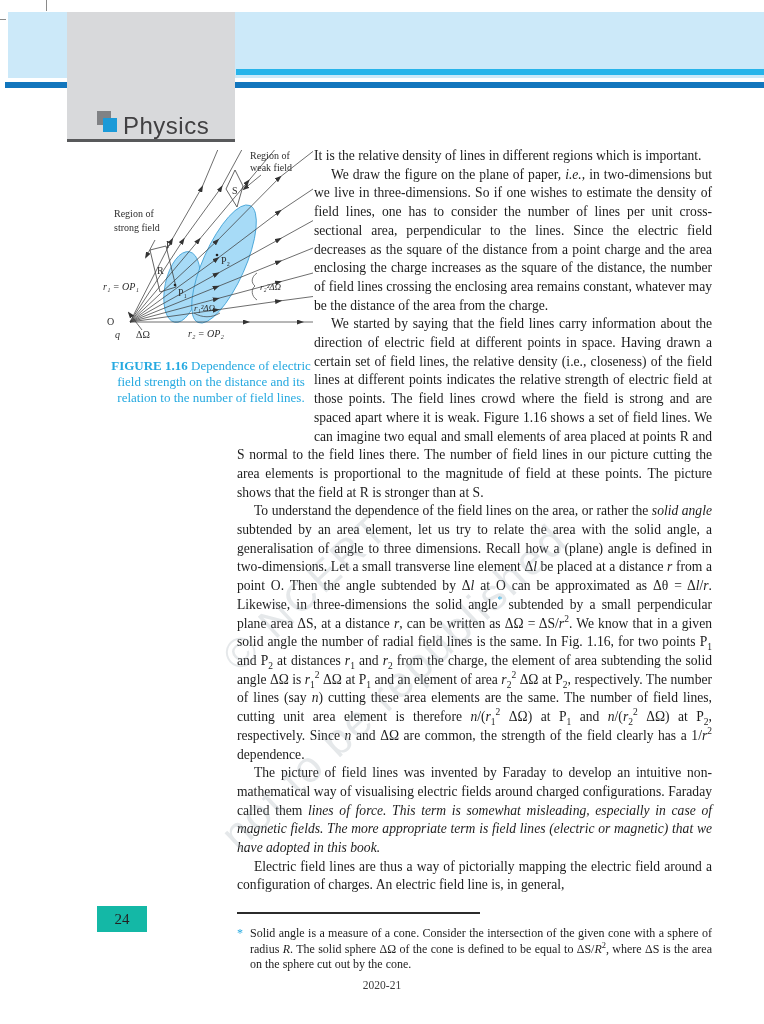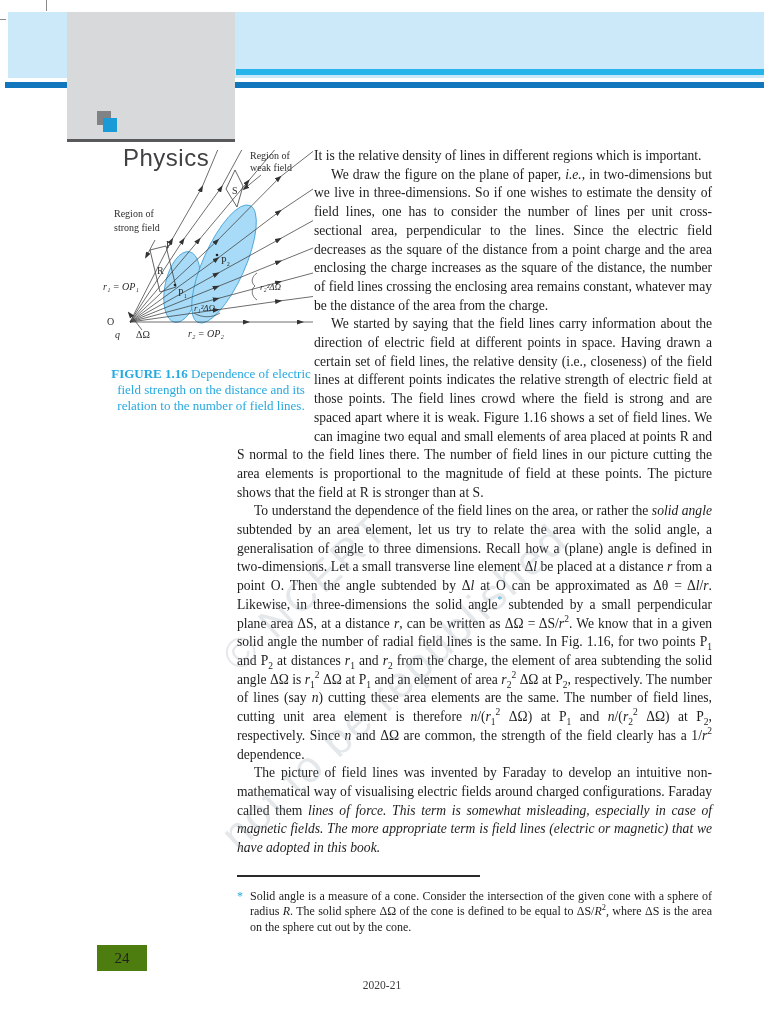--- a/index.html
+++ b/index.html
@@ -10,24 +10,24 @@
   .crop-h{position:absolute;left:0;top:19px;width:6px;height:1px;background:#8a8a8a;}
   
   .band{position:absolute;left:8px;top:12px;right:0;height:66px;background:#cce9f9;}
   .stripe-cyan{position:absolute;left:236px;top:69px;right:0;height:6px;background:#27b4ea;}
   .stripe-blue{position:absolute;left:5px;top:82px;right:0;height:6px;background:#1276bd;}
   .brandbox{position:absolute;left:67px;top:12px;width:168px;height:127px;background:#d8d9db;
             border-bottom:3px solid #58595b;}
   .sq-gray{position:absolute;left:30px;top:99px;width:14px;height:14px;background:#808285;}
   .sq-blue{position:absolute;left:36px;top:106px;width:14px;height:14px;background:#1b9ad8;}
   .brand-title{position:absolute;left:56px;top:100px;font-family:"Liberation Sans",sans-serif;
-               font-size:24px;font-weight:400;letter-spacing:0.5px;color:#414042;margin-top:32px;}
+               font-size:24px;font-weight:400;letter-spacing:0.5px;color:#414042;}
   
   .figure-wrap{position:absolute;left:98px;top:147px;width:226px;z-index:2;}
-  .fig-caption{margin-top:17px;padding:0 4px;text-align:center;color:#25a9e0;
+  .fig-caption{margin-top:9px;padding:0 4px;text-align:center;color:#25a9e0;
                font-size:13px;line-height:16px;}
   .fig-caption b{font-weight:700;}
   .ell{fill:#a7dbf7;stroke:#3e9fd4;stroke-width:0.8;}
   .fl{fill:none;stroke:#3d3d3d;stroke-width:0.75;}
   .quad{fill:none;stroke:#3d3d3d;stroke-width:0.8;}
   .lbl{font-family:"Liberation Serif",serif;font-size:10px;fill:#2e2e2e;}
   .lbl-s{font-family:"Liberation Serif",serif;font-size:9px;fill:#2e2e2e;}
   .fm{font-style:italic;}
   .brace{fill:none;stroke:#3d3d3d;stroke-width:0.7;}
   .larr{stroke:#3d3d3d;stroke-width:0.75;}
@@ -37,21 +37,21 @@
   .fig-spacer{float:left;width:77px;height:289px;}
   .para{margin:0;}
   .para.indent{text-indent:17px;}
   .it{font-style:italic;}
   .c-accent{color:#25a9e0;}
   sup,sub{font-size:70%;line-height:0;}
   .fn-sep{margin:17px 0 12px 0;width:243px;height:2px;background:#2b2b2b;}
   .footnote{display:flex;gap:7px;font-size:12px;line-height:15.5px;text-align:justify;clear:none;}
   .fn-marker{color:#25a9e0;flex:0 0 auto;}
   
-  .pageno{position:absolute;left:97px;top:945px;width:50px;height:26px;background:#4d7c0f;
+  .pageno{position:absolute;left:97px;top:906px;width:50px;height:26px;background:#14b8a6;
           display:flex;align-items:center;justify-content:center;font-size:15px;color:#231f20;z-index:2;}
   .footer{position:absolute;left:50%;top:979px;transform:translateX(-50%);
           font-family:Liberation Serif, serif;font-size:11.5px;color:#3a3a3a;z-index:2;}
   
   .watermark{position:absolute;left:40px;top:370px;width:620px;height:540px;z-index:3;
              display:flex;flex-direction:column;align-items:center;justify-content:center;gap:80px;
              transform:rotate(-43deg);pointer-events:none;
              font-family:"Liberation Sans",sans-serif;color:rgba(148,158,168,0.24);}
   .wm1{font-size:42px;letter-spacing:3px;}
   .wm2{font-size:44px;letter-spacing:2px;white-space:nowrap;}
@@ -139,20 +139,21 @@
     </div>
   </div>
 
   <div class="content">
     <div class="fig-spacer"></div>
     <p class="para"><span>It is the relative density of lines in different regions which is important.</span></p>
     <p class="para indent"><span>We draw the figure on the plane of paper, </span><span class="it">i.e.,</span><span> in two-dimensions but we live in three-dimensions. So if one wishes to estimate the density of field lines, one has to consider the number of lines per unit cross-sectional area, perpendicular to the lines. Since the electric field decreases as the square of the distance from a point charge and the area enclosing the charge increases as the square of the distance, the number of field lines crossing the enclosing area remains constant, whatever may be the distance of the area from the charge.</span></p>
     <p class="para indent"><span>We started by saying that the field lines carry information about the direction of electric field at different points in space. Having drawn a certain set of field lines, the relative density (i.e., closeness) of the field lines at different points indicates the relative strength of electric field at those points. The field lines crowd where the field is strong and are spaced apart where it is weak. Figure 1.16 shows a set of field lines. We can imagine two equal and small elements of area placed at points R and S normal to the field lines there. The number of field lines in our picture cutting the area elements is proportional to the magnitude of field at these points. The picture shows that the field at R is stronger than at S.</span></p>
     <p class="para indent"><span>To understand the dependence of the field lines on the area, or rather the </span><span class="it">solid angle</span><span> subtended by an area element, let us try to relate the area with the solid angle, a generalisation of angle to three dimensions. Recall how a (plane) angle is defined in two-dimensions. Let a small transverse line element Δ</span><span class="it">l</span><span> be placed at a distance </span><span class="it">r</span><span> from a point O. Then the angle subtended by Δ</span><span class="it">l</span><span> at O can be approximated as Δθ = Δ</span><span class="it">l</span><span>/</span><span class="it">r</span><span>. Likewise, in three-dimensions the solid angle</span><sup class="c-accent">*</sup><span> subtended by a small perpendicular plane area ΔS, at a distance </span><span class="it">r</span><span>, can be written as ΔΩ = ΔS/</span><span class="it">r</span><sup>2</sup><span>. We know that in a given solid angle the number of radial field lines is the same. In Fig. 1.16, for two points P</span><sub>1</sub><span> and P</span><sub>2</sub><span> at distances </span><span class="it">r</span><sub>1</sub><span> and </span><span class="it">r</span><sub>2</sub><span> from the charge, the element of area subtending the solid angle ΔΩ is </span><span class="it">r</span><sub>1</sub><sup>2</sup><span> ΔΩ at P</span><sub>1</sub><span> and an element of area </span><span class="it">r</span><sub>2</sub><sup>2</sup><span> ΔΩ at P</span><sub>2</sub><span>, respectively. The number of lines (say </span><span class="it">n</span><span>) cutting these area elements are the same. The number of field lines, cutting unit area element is therefore </span><span class="it">n</span><span>/(</span><span class="it">r</span><sub>1</sub><sup>2</sup><span> ΔΩ) at P</span><sub>1</sub><span> and </span><span class="it">n</span><span>/(</span><span class="it">r</span><sub>2</sub><sup>2</sup><span> ΔΩ) at P</span><sub>2</sub><span>, respectively. Since </span><span class="it">n</span><span> and ΔΩ are common, the strength of the field clearly has a 1/</span><span class="it">r</span><sup>2</sup><span> dependence.</span></p>
     <p class="para indent"><span>The picture of field lines was invented by Faraday to develop an intuitive non-mathematical way of visualising electric fields around charged configurations. Faraday called them </span><span class="it">lines of force. This term is somewhat misleading, especially in case of magnetic fields. The more appropriate term is field lines (electric or magnetic) that we have adopted in this book.</span></p>
+    <p class="para indent"><span>Electric field lines are thus a way of pictorially mapping the electric field around a configuration of charges. An electric field line is, in general,</span></p>
 
     <div class="fn-sep"></div>
     <div class="footnote">
       <span class="fn-marker">*</span>
       <span><span>Solid angle is a measure of a cone. Consider the intersection of the given cone with a sphere of radius </span><span class="it">R</span><span>. The solid sphere ΔΩ of the cone is defined to be equal to ΔS/</span><span class="it">R</span><sup>2</sup><span>, where ΔS is the area on the sphere cut out by the cone.</span></span>
     </div>
   </div>
 
   <div class="pageno">24</div>
   <div class="footer">2020-21</div>

